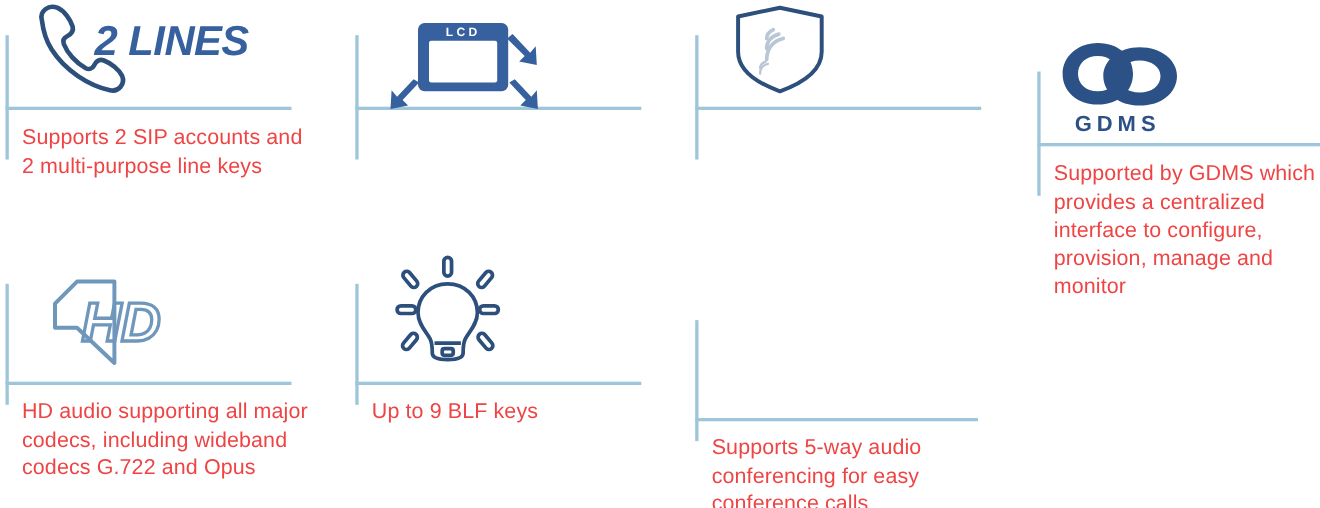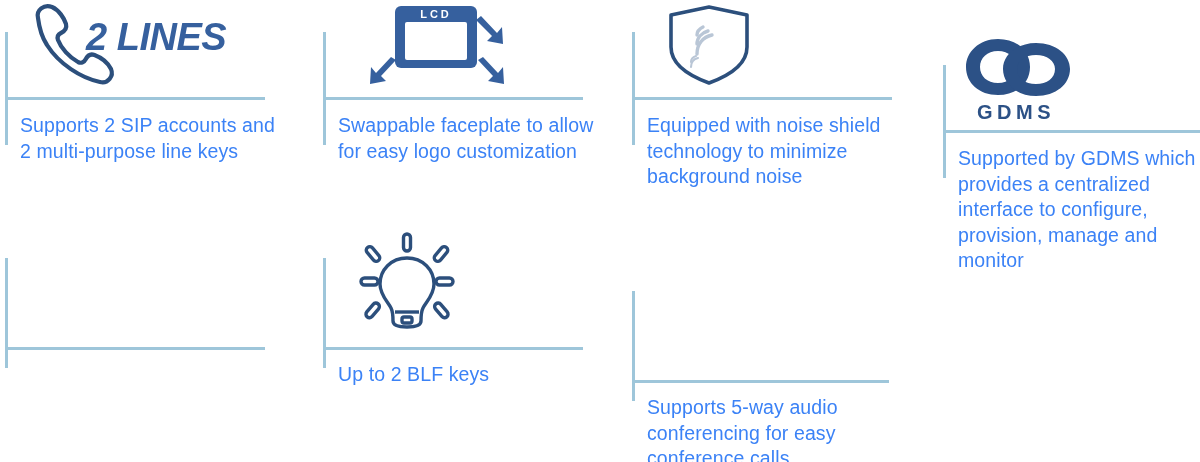--- a/index.html
+++ b/index.html
@@ -70,21 +70,21 @@
   }
   .row-top .icon-wrap { top: 2px; }
   .row-bottom .icon-wrap { top: -8px; }
 
   .feature-text {
     position: absolute;
     left: 20px;
     width: 275px;
     font-size: 19.5px;
     line-height: 25.5px;
-    color: #3b82f6;
+    color: #ef4444;
     letter-spacing: 0.1px;
     white-space: pre-line;
   }
   .row-top .feature-text { top: 113px; }
   .row-bottom .feature-text { top: 122px; }
   .col-4 .feature-text { width: 260px; }
 
   svg { display: block; overflow: visible; }
 </style>
 </head>
@@ -105,57 +105,52 @@
           <text x="60" y="48" font-family="'Liberation Sans',sans-serif" font-size="38" font-weight="bold" font-style="italic" fill="#36609e" letter-spacing="-0.5">2 LINES</text>
         </svg>
       </div>
       <div class="feature-text">Supports 2 SIP accounts and
 2 multi-purpose line keys</div>
     </div>
 
     <div class="feature-cell col-2">
       <div class="v-rule"></div>
       <div class="h-rule"></div>
-      <div class="icon-wrap" style="left:47px;">
+      <div class="icon-wrap" style="left:32px;margin-top:15px;">
         <svg width="145" height="88" viewBox="0 0 145 88">
           <rect x="30" y="4" width="82" height="62" rx="6" fill="#36609e"></rect>
           <rect x="40" y="20" width="62" height="38" rx="2" fill="#ffffff"></rect>
           <text x="71" y="16" text-anchor="middle" font-family="'Liberation Sans',sans-serif" font-size="11" font-weight="bold" fill="#ffffff" letter-spacing="3">LCD</text>
 
           <g fill="#36609e">
             <path d="M116 14 L132 31 L137 25 L138 42 L122 39 L127 34 L111 18 Z"></path>
             <path d="M118 55 L133 71 L138 65 L139 82 L123 79 L128 74 L113 58 Z"></path>
             <path d="M26 55 L11 71 L6 65 L5 82 L21 79 L16 74 L31 58 Z"></path>
           </g>
         </svg>
       </div>
-      <div class="feature-text">Swappable faceplate to allow
-for easy logo customization</div>
     </div>
 
     <div class="feature-cell col-3">
       <div class="v-rule"></div>
       <div class="h-rule"></div>
       <div class="icon-wrap" style="left:28px;">
         <svg width="110" height="88" viewBox="0 0 110 88">
           <path d="M40 4 L78 12 L78 44 C78 60 62 72 40 80 C18 72 2 60 2 44 L2 12 Z" transform="translate(14,1)" fill="none" stroke="#2c4f7c" stroke-width="3.6" stroke-linejoin="round"></path>
           <g fill="none" stroke="#b9c6d6" stroke-width="3.4" stroke-linecap="round">
             <path d="M42 52 C42 42 48 35 57 33"></path>
             <path d="M42 42 C42 36 46 31 53 29"></path>
             <path d="M42 33 C42 30 44 27 48 25"></path>
           </g>
           <g fill="none" stroke="#b9c6d6" stroke-width="2.1" stroke-linecap="round">
             <path d="M36 65 C36 60 39 57 43 56"></path>
             <path d="M36 60 C36 57 38 55 41 54"></path>
           </g>
         </svg>
       </div>
-      <div class="feature-text">Equipped with noise shield
-technology to minimize
-background noise</div>
     </div>
 
     <div class="feature-cell col-4">
       <div class="v-rule"></div>
       <div class="h-rule"></div>
       <div class="icon-wrap" style="left:22px;">
         <svg width="125" height="90" viewBox="0 0 125 90">
           <g fill="#2c5186">
             <path d="M38 4 C58 4 70 17 70 32 C70 48 57 60 38 60 C19 60 6 48 6 32 C6 17 19 4 38 4 Z
                      M38 16 C27 16 20 23 20 32 C20 41 27 48 38 48 C49 48 56 41 56 32 C56 23 49 16 38 16 Z"></path>
@@ -171,20 +166,29 @@
 provision, manage and
 monitor</div>
     </div>
   </div>
 
   <div class="feature-row row-bottom">
 
     <div class="feature-cell col-1">
       <div class="v-rule"></div>
       <div class="h-rule"></div>
+      <div class="icon-wrap" style="left:22px;">
+        <svg width="140" height="105" viewBox="0 0 140 105">
+          <path d="M82 18 L48 18 L28 38 L28 60 L48 60 L82 92 Z" transform="translate(0,6)" fill="none" stroke="#6f97bc" stroke-width="3.6" stroke-linejoin="round"></path>
+          <text x="52" y="78" font-family="'Liberation Sans',sans-serif" font-size="50" font-weight="bold" font-style="italic" fill="none" stroke="#6f97bc" stroke-width="3">HD</text>
+        </svg>
+      </div>
+      <div class="feature-text">HD audio supporting all major
+codecs, including wideband
+codecs G.722 and Opus</div>
     </div>
 
     <div class="feature-cell col-2">
       <div class="v-rule"></div>
       <div class="h-rule"></div>
       <div class="icon-wrap" style="left:32px;">
         <svg width="115" height="105" viewBox="0 0 115 105">
           <g fill="none" stroke="#2c4f7c" stroke-width="3.4" stroke-linejoin="round">
             <path d="M57 26 C73 26 84 38 84 52 C84 63 76 70 73 76 C71 80 71 86 71 89
                      C71 93 67 95 57 95 C47 95 43 93 43 89 C43 86 43 80 41 76
@@ -196,21 +200,21 @@
             <rect x="53.5" y="2" width="7" height="17" rx="3.5"></rect>
             <rect x="11" y="46" width="17" height="7" rx="3.5"></rect>
             <rect x="86" y="46" width="17" height="7" rx="3.5"></rect>
             <rect x="19.5" y="13.5" width="7" height="17" rx="3.5" transform="rotate(-40 23 22)"></rect>
             <rect x="87.5" y="13.5" width="7" height="17" rx="3.5" transform="rotate(40 91 22)"></rect>
             <rect x="19.5" y="70" width="7" height="17" rx="3.5" transform="rotate(40 23 78)"></rect>
             <rect x="87.5" y="70" width="7" height="17" rx="3.5" transform="rotate(-40 91 78)"></rect>
           </g>
         </svg>
       </div>
-      <div class="feature-text">Up to 2 BLF keys</div>
+      <div class="feature-text">Up to 9 BLF keys</div>
     </div>
 
 
     <div class="feature-cell col-4">
       <div class="v-rule"></div>
       <div class="h-rule"></div>
       <div class="feature-text">Supports 5-way audio
 conferencing for easy
 conference calls</div>
     </div>

